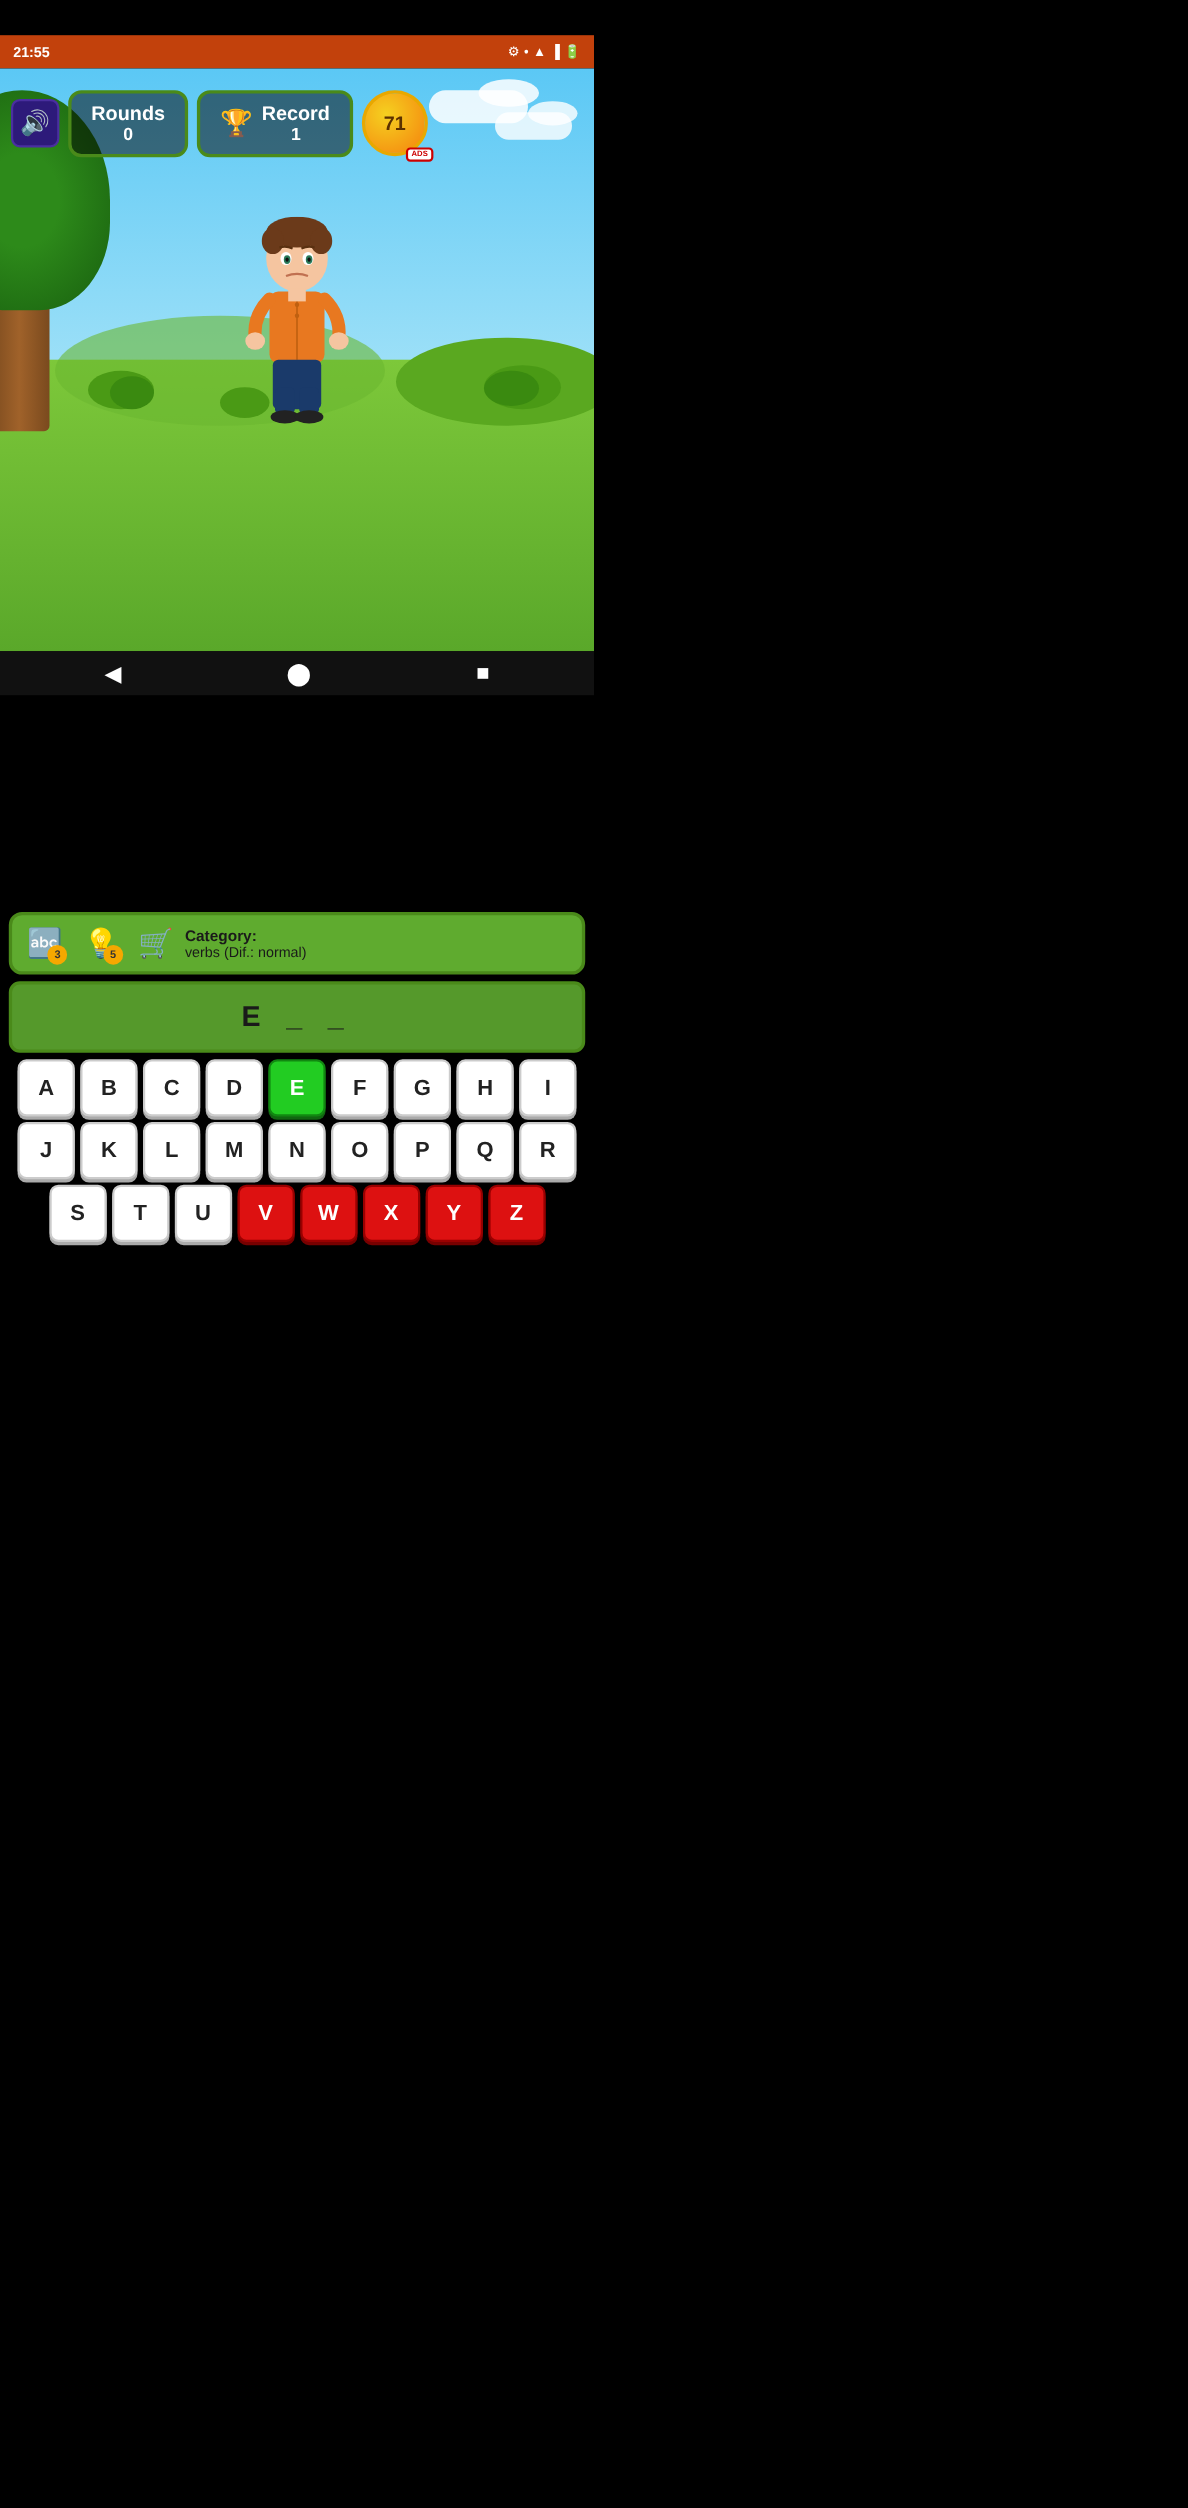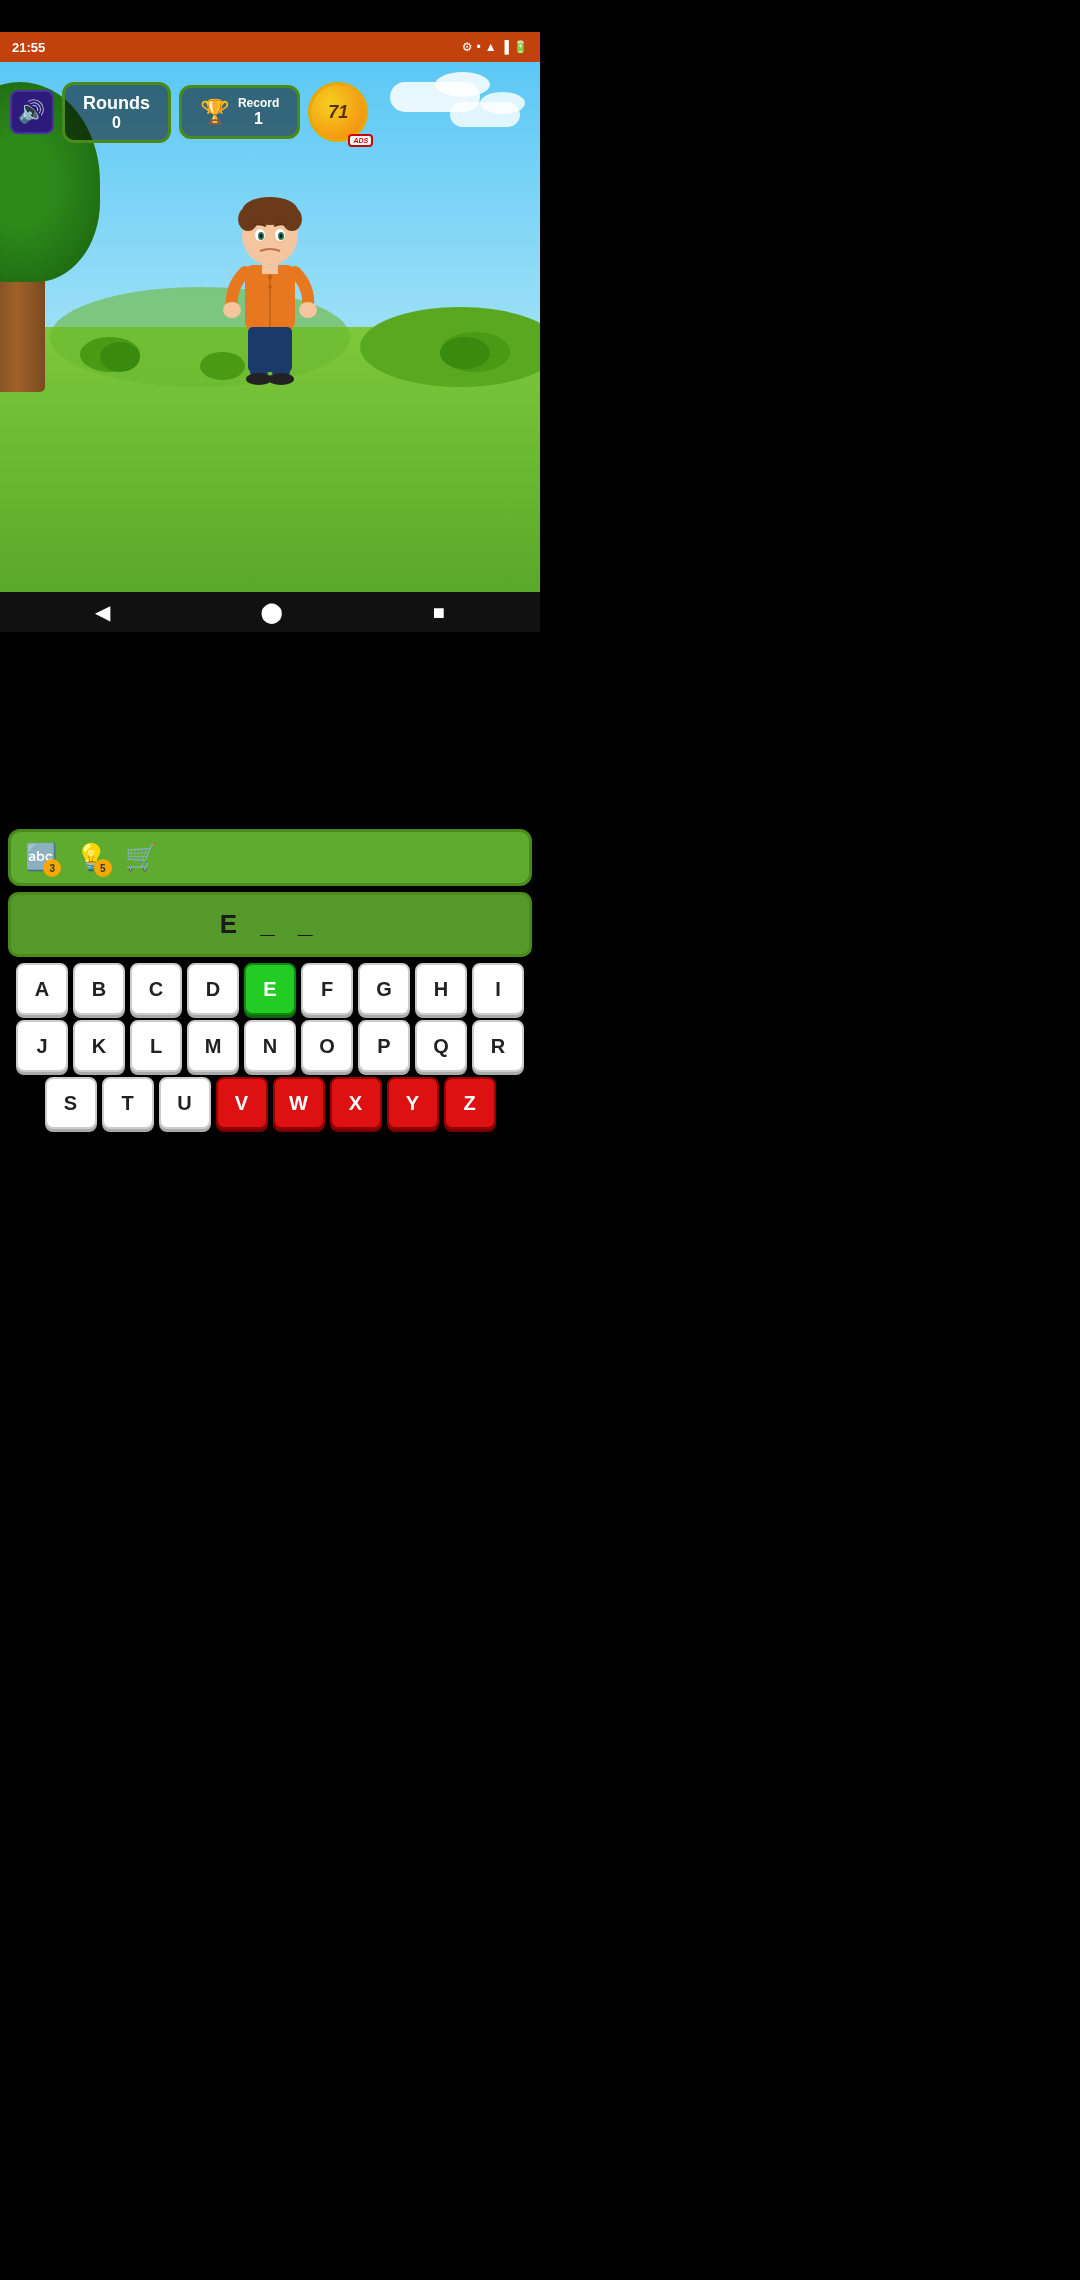--- a/index.html
+++ b/index.html
@@ -139,21 +139,21 @@
       min-width: 120px;
       display: flex;
       align-items: center;
       gap: 8px;
     }
     .record-badge .text-part {
       text-align: center;
     }
     .record-badge .label {
       color: white;
-      font-size: 12px;
+      font-size: 18px;
       font-weight: bold;
     }
     .record-badge .value {
       color: white;
       font-size: 16px;
       font-weight: bold;
     }
     .trophy-icon {
       font-size: 24px;
     }
@@ -164,21 +164,20 @@
       background: radial-gradient(circle at 35% 35%, #f5d020, #f5820d);
       border-radius: 50%;
       display: flex;
       align-items: center;
       justify-content: center;
       font-size: 18px;
       font-weight: bold;
       color: #5a3000;
       border: 3px solid #e8a800;
       position: relative;
-      font-style: italic;
     }
     .ads-btn {
       position: absolute;
       bottom: -8px;
       right: -8px;
       background: white;
       border: 2px solid #cc0000;
       border-radius: 4px;
       font-size: 7px;
       padding: 1px 3px;
@@ -456,20 +455,24 @@
       </div>
 
       <div class="powerup-item" style="margin-left:12px;">
         <span style="font-size:26px;">💡</span>
         <div class="powerup-badge">5</div>
       </div>
 
       <div class="powerup-item" style="margin-left:12px;">
         <span style="font-size:26px;">🛒</span>
       </div>
+    </div>
+    <div class="category-text">
+      <div class="cat-label">Category:</div>
+      <div>verbs (Dif.: normal)</div>
     </div>
   </div>
 
   <div class="word-display">
     <span>E _ _</span>
   </div>
 
   <div class="keyboard">
 
     <div class="key-row">

